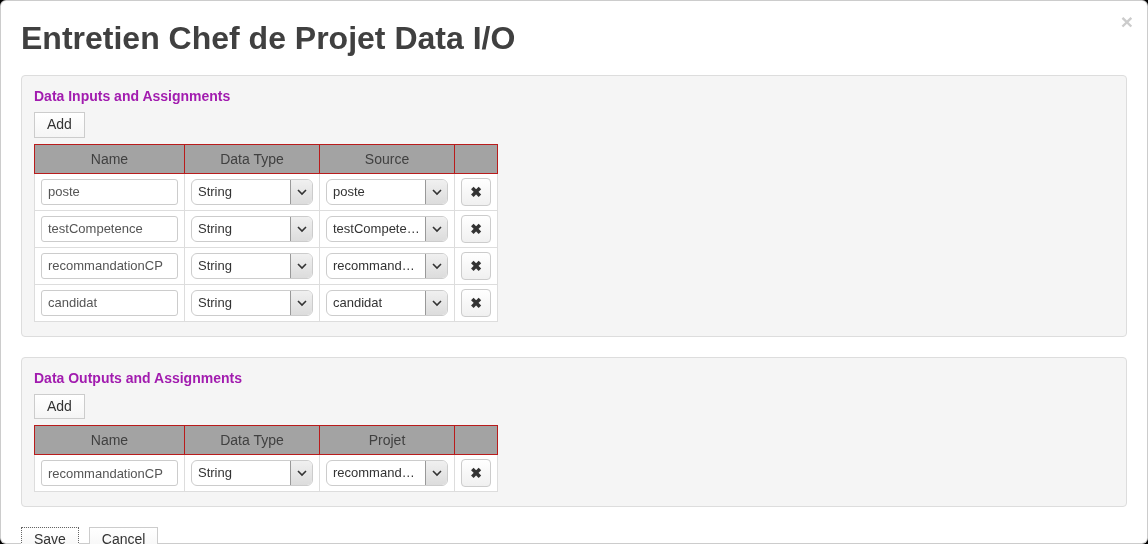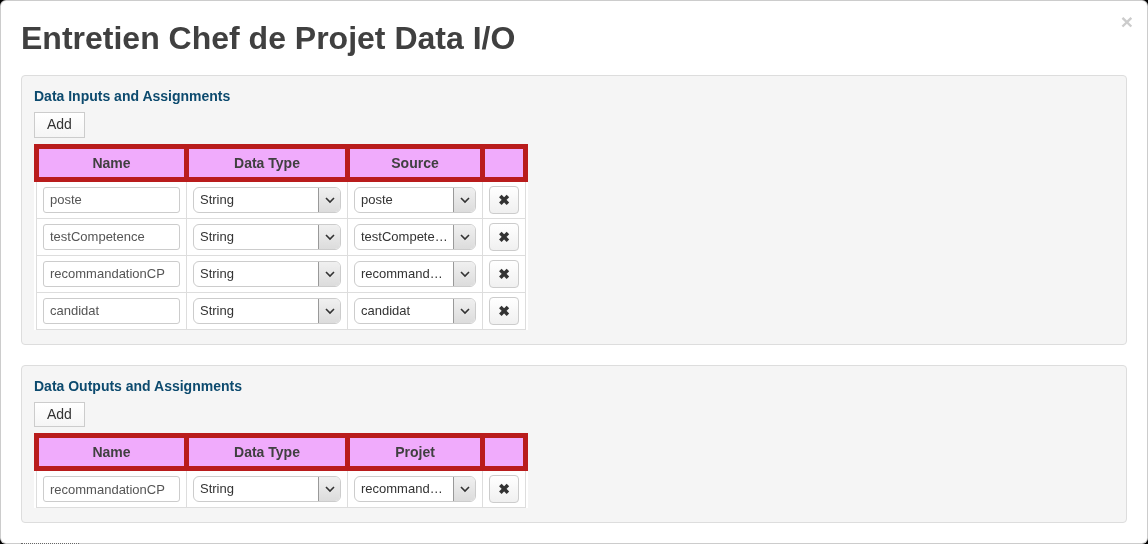--- a/index.html
+++ b/index.html
@@ -39,21 +39,21 @@
     .panel {
       border: 1px solid #ddd;
       border-radius: 4px;
       background: #f5f5f5;
       padding: 12px 12px 14px 12px;
       margin-bottom: 20px;
     }
     .panel-title {
       font-weight: bold;
       font-size: 14px;
-      color: #0c4a6e;
+      color: #a21caf;
       margin: 0 0 8px 0;
     }
     .btn {
       display: inline-block;
       padding: 2px 12px;
       font-size: 14px;
       line-height: 1.4;
       border: 1px solid #ccc;
       border-radius: 0;
       background: linear-gradient(to bottom, #fff, #f5f5f5);
@@ -61,35 +61,35 @@
       cursor: pointer;
       text-align: center;
     }
     .add-btn { margin-bottom: 6px; }
     table.grid {
       border-collapse: collapse;
       background: #fff;
       width: auto;
     }
     table.grid th {
-      border: 5px solid #b91c1c;
+      border: 1px solid #b91c1c;
       padding: 6px 8px;
-      font-weight: bold;
+      font-weight: normal;
       text-align: center;
-      background: #f0abfc;
+      background: #a3a3a3;
       color: #404040;
     }
     table.grid td {
       border: 1px solid #ddd;
       padding: 4px 6px;
       vertical-align: middle;
       background: #fff;
     }
     .name-col { width: 150px; }
-    .type-col { width: 161px; }
+    .type-col { width: 135px; }
     .src-col  { width: 135px; }
     .del-col  { width: 36px; text-align:center; }
     input.text-input {
       width: 100%;
       height: 26px;
       padding: 2px 6px;
       border: 1px solid #ccc;
       border-radius: 3px;
       font-size: 13px;
       color: #555;

